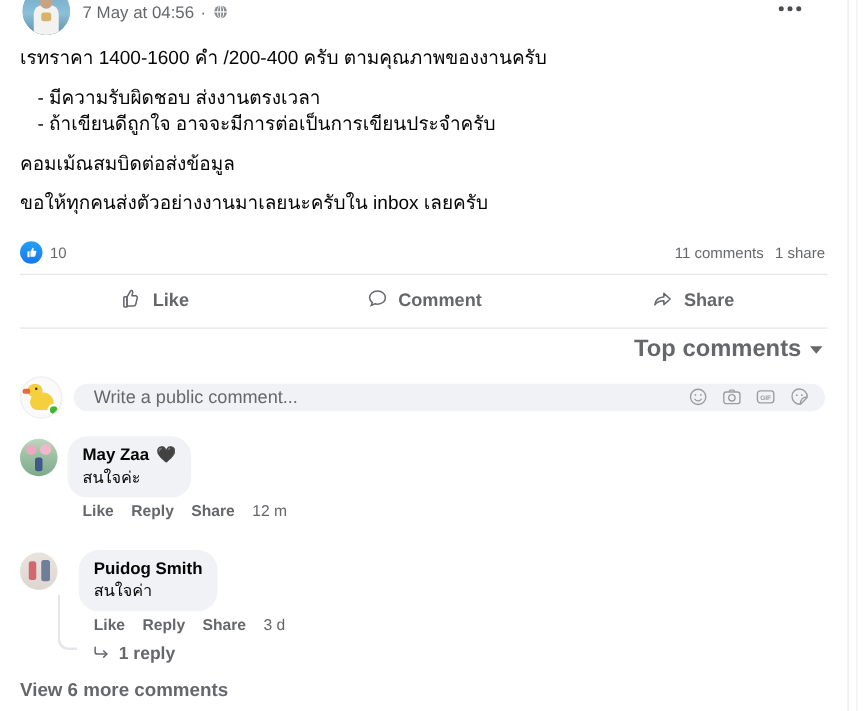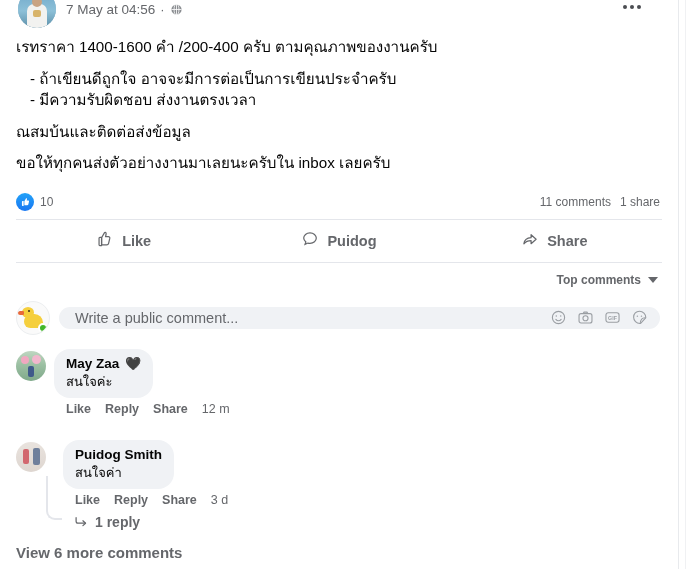--- a/index.html
+++ b/index.html
@@ -168,21 +168,21 @@
     margin: 0 16px 0 16px;
   }
 
   
   .sort-row {
     height: 34px;
     display: flex;
     align-items: center;
     justify-content: flex-end;
     padding-right: 20px;
-    font-size: 12px;
+    font-size: 19px;
     font-weight: 600;
     color: #65676b;
     gap: 7px;
   }
   .sort-row .caret {
     width: 0; height: 0;
     border-left: 5px solid transparent;
     border-right: 5px solid transparent;
     border-top: 6px solid #65676b;
   }
@@ -352,24 +352,24 @@
       <div class="post-menu">
         <i></i>
         <i></i>
         <i></i>
       </div>
     </div>
 
     <div class="post-body">
       <p>เรทราคา 1400-1600 คำ /200-400 ครับ ตามคุณภาพของงานครับ</p>
       <div class="blank"></div>
+      <p class="indent">- มีความรับผิดชอบ ส่งงานตรงเวลา</p>
       <p class="indent">- ถ้าเขียนดีถูกใจ อาจจะมีการต่อเป็นการเขียนประจำครับ</p>
-      <p class="indent">- มีความรับผิดชอบ ส่งงานตรงเวลา</p>
       <div class="blank"></div>
-      <p>ณสมบ้นและติดต่อส่งข้อมูล</p>
+      <p>คอมเม้ณสมบิดต่อส่งข้อมูล</p>
       <div class="blank"></div>
       <p>ขอให้ทุกคนส่งตัวอย่างงานมาเลยนะครับใน inbox เลยครับ</p>
     </div>
 
     <div class="counts-row">
       <div class="reaction-left">
         <span class="like-badge">
           <svg viewBox="0 0 16 16" width="10" height="10" fill="#fff">
             <path d="M5.8 14.2H4.1a1 1 0 0 1-1-1V7.4a1 1 0 0 1 1-1h1.7v7.8zM7 6.6l2.5-4.3c.3-.6 1.2-.5 1.5.1.2.4.2.9.1 1.4l-.5 1.9h2.6c.8 0 1.4.8 1.2 1.6l-1.1 4.7c-.2.8-.9 1.3-1.7 1.3H7V6.6z"></path>
           </svg>
@@ -393,21 +393,21 @@
           </svg>
         </span>
         <span>Like</span>
       </div>
       <div class="action-btn">
         <span>
           <svg viewBox="0 0 20 20" width="18" height="18" fill="none" stroke="#65676b" stroke-width="1.35">
             <path d="M10 3.2c4 0 7 2.6 7 5.8 0 3.2-3 5.8-7 5.8-.8 0-1.6-.1-2.3-.3l-3.2 1.4.9-2.5C4.1 12.3 3 10.8 3 9 3 5.8 6 3.2 10 3.2z"></path>
           </svg>
         </span>
-        <span>Puidog</span>
+        <span>Comment</span>
       </div>
       <div class="action-btn">
         <span>
           <svg viewBox="0 0 20 20" width="18" height="18" fill="none" stroke="#65676b" stroke-width="1.35" stroke-linejoin="round" stroke-linecap="round">
             <path d="M3.2 15.4c.5-4.3 3-6.6 8-6.9V5.2l5.6 5-5.6 5v-3.4c-3.5 0-5.9.9-8 3.6z"></path>
           </svg>
         </span>
         <span>Share</span>
       </div>
     </div>

